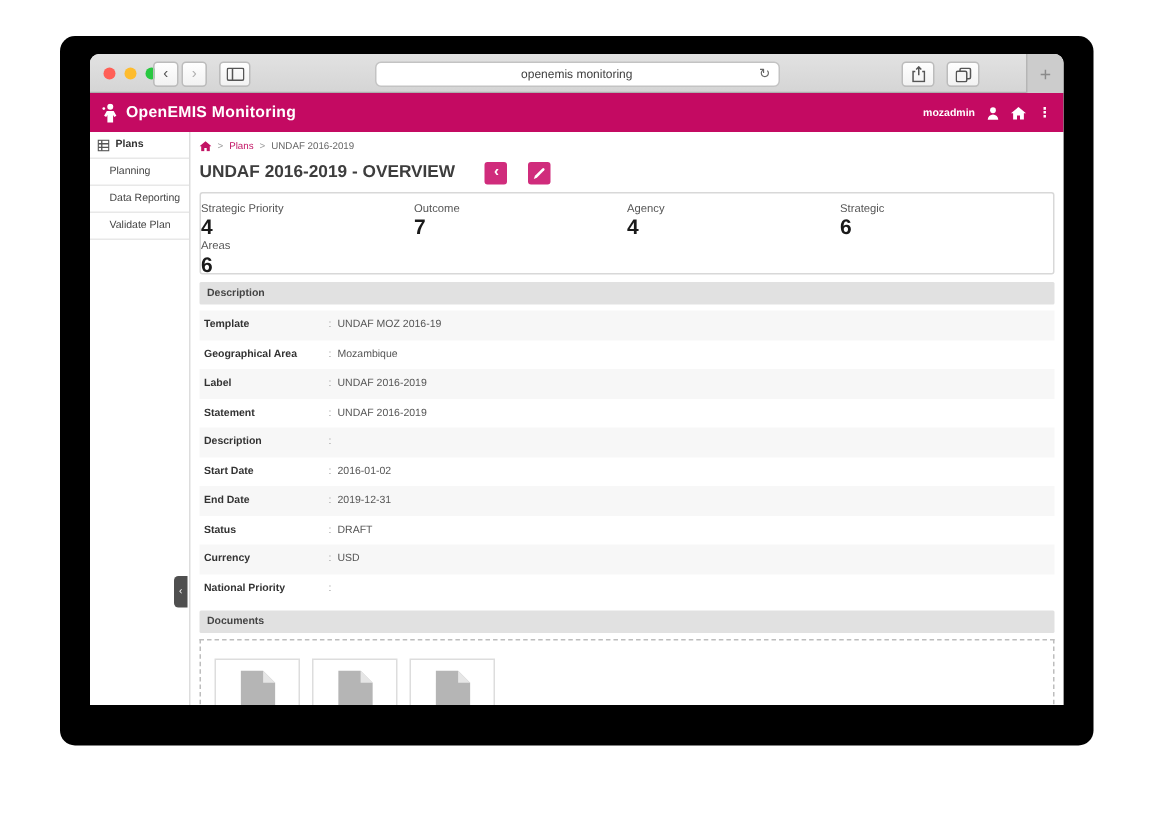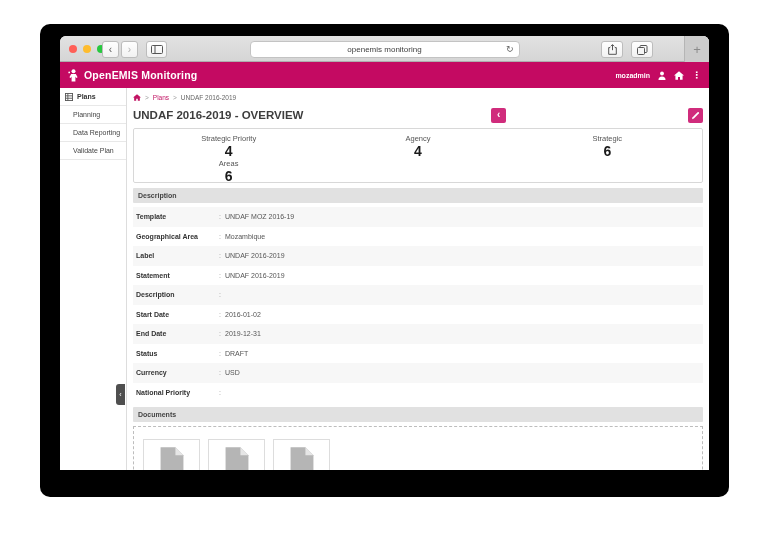--- a/index.html
+++ b/index.html
@@ -53,29 +53,29 @@
     border-bottom:1px solid #e8e8e8; font-size:7px; color:#444; cursor:pointer; }
   .side-item.head { padding-left:5px; font-weight:700; color:#333; }
 
   .main { flex:1; padding:0 6px; overflow:hidden; }
 
   .breadcrumb { height:16px; display:flex; align-items:center; gap:4px; padding-top:3px; font-size:6.5px; }
   .breadcrumb .sep { color:#999; }
   .crumb-link { color:#c21464; }
   .crumb-current { color:#666; }
 
-  .titlerow { height:22px; display:flex; align-items:center; gap:3px;justify-content:space-between; }
+  .titlerow { height:22px; display:flex; align-items:center; gap:14px; }
   .page-title { font-size:11.5px; font-weight:600; color:#3d3d3d; margin-right:6px; }
   .tbtn { width:15px; height:15px; background:#d02c7c; border:none; border-radius:2px;
     color:#fff; display:flex; align-items:center; justify-content:center; cursor:pointer; }
   .tbtn.back-btn { font-size:10px; font-weight:700; padding-bottom:1px; }
 
   .stats { margin-top:2px; border:1px solid #d8d8d8; border-radius:2px; background:#fff;
     display:flex; height:55px; padding-top:5px; }
-  .stat { flex:1; text-align:center; }
+  .stat { flex:1; text-align:left; }
   .stat-label { font-size:7.5px; color:#555; line-height:10px; }
   .stat-value { font-size:14px; font-weight:700; color:#1a1a1a; line-height:15px; }
 
   .sec-header { margin-top:5px; height:15px; line-height:15px; background:#e1e1e1;
     border-radius:1px; font-size:7px; font-weight:700; color:#444; padding-left:5px; }
   .sec-header.desc { margin-top:5px; }
   .rows { margin-top:4px; }
   .drow { height:19.5px; display:flex; align-items:center; padding-left:3px; }
   .drow:nth-child(odd) { background:#f7f7f7; }
   .dlabel { width:83px; min-width:83px; font-size:7px; font-weight:700; color:#333; }
@@ -220,20 +220,24 @@
           </div>
 
           <div class="stats">
             <div class="stat">
               <div class="stat-label">Strategic Priority</div>
               <div class="stat-value">4</div>
               <div class="stat-label">Areas</div>
               <div class="stat-value">6</div>
             </div>
             <div class="stat">
+              <div class="stat-label">Outcome</div>
+              <div class="stat-value">7</div>
+            </div>
+            <div class="stat">
               <div class="stat-label">Agency</div>
               <div class="stat-value">4</div>
             </div>
             <div class="stat">
               <div class="stat-label">Strategic</div>
               <div class="stat-value">6</div>
             </div>
           </div>
 
           <div class="sec-header desc">Description</div>

